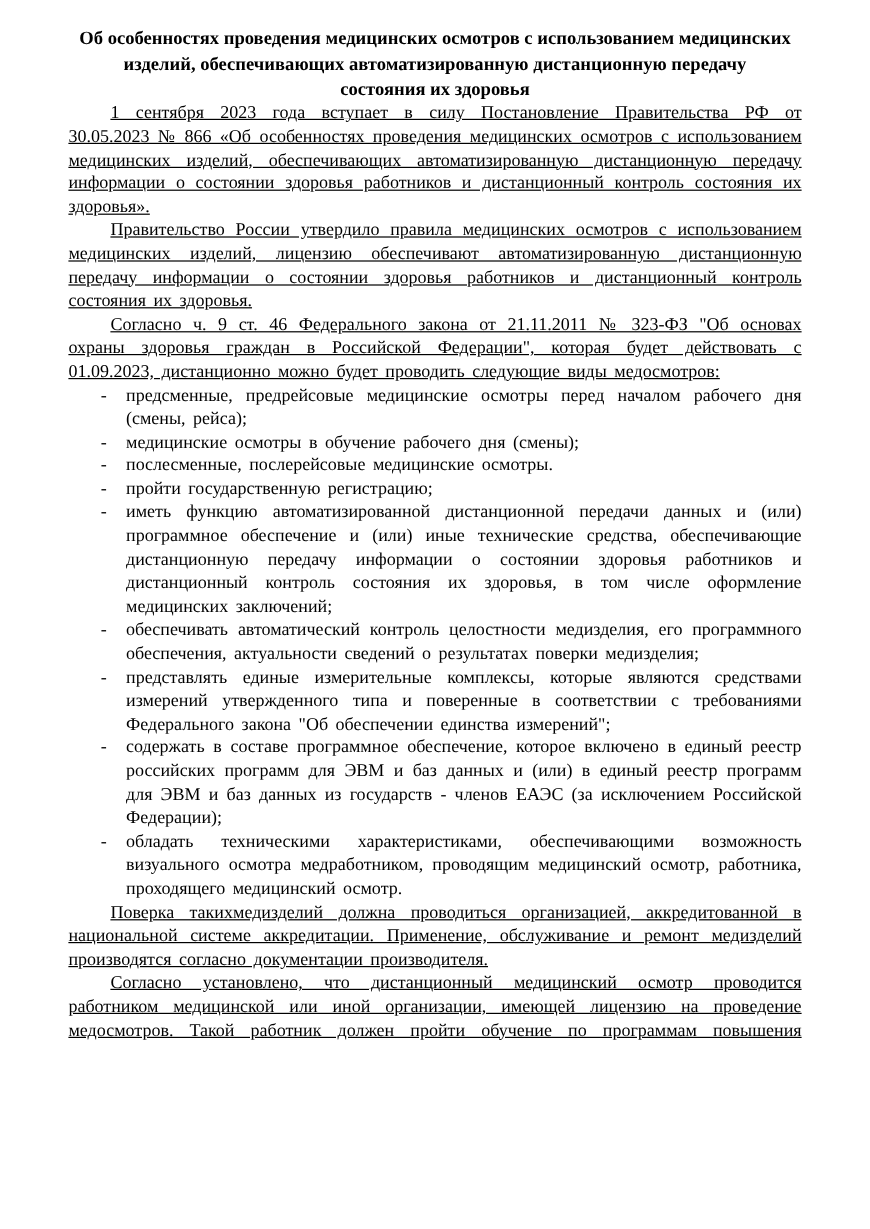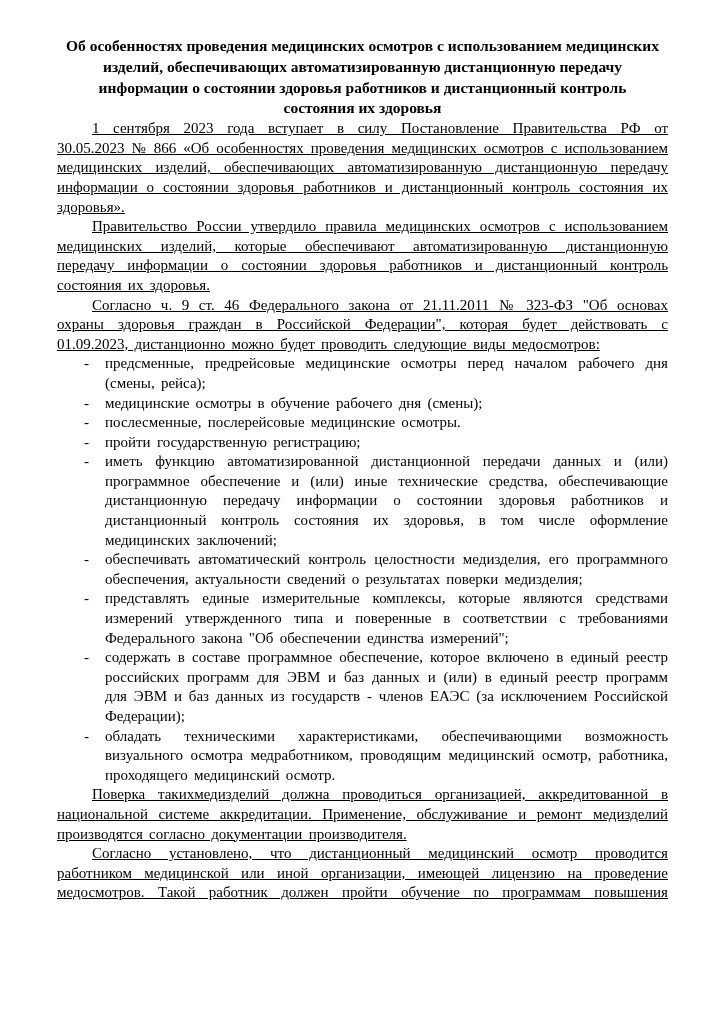--- a/index.html
+++ b/index.html
@@ -19,21 +19,21 @@
     width: 725px;
     height: 1024px;
     padding: 20px 57px 0 57px;
     background: #ffffff;
   }
   .title {
     text-align: center;
     font-weight: bold;
     font-size: 15.5px;
     line-height: 20.8px;
-    margin: 16px 0 0 0;
+    margin: 3px 0 0 0;
   }
   .title-line {
     white-space: nowrap;
   }
   .para {
     margin: 0;
     font-size: 15px;
     line-height: 19.6px;
     text-align: justify;
     text-indent: 35px;
@@ -63,27 +63,26 @@
   }
 </style>
 </head>
 <body>
 
 <div class="page">
 
   <div class="title">
     <div class="title-line">Об особенностях проведения медицинских осмотров с использованием медицинских</div>
     <div class="title-line">изделий, обеспечивающих автоматизированную дистанционную передачу</div>
-    <div class="title-line">информации о состоянии здоровья работников и дистанционный контроль</div>
     <div class="title-line">состояния их здоровья</div>
   </div>
 
   <p class="para">1 сентября 2023 года вступает в силу Постановление Правительства РФ от 30.05.2023 № 866 «Об особенностях проведения медицинских осмотров с использованием медицинских изделий, обеспечивающих автоматизированную дистанционную передачу информации о состоянии здоровья работников и дистанционный контроль состояния их здоровья».</p>
 
-  <p class="para">Правительство России утвердило правила медицинских осмотров с использованием медицинских изделий, которые обеспечивают автоматизированную дистанционную передачу информации о состоянии здоровья работников и дистанционный контроль состояния их здоровья.</p>
+  <p class="para">Правительство России утвердило правила медицинских осмотров с использованием медицинских изделий, лицензию обеспечивают автоматизированную дистанционную передачу информации о состоянии здоровья работников и дистанционный контроль состояния их здоровья.</p>
 
   <p class="para">Согласно ч. 9 ст. 46 Федерального закона от 21.11.2011 № 323-ФЗ "Об основах охраны здоровья граждан в Российской Федерации", которая будет действовать с 01.09.2023, дистанционно можно будет проводить следующие виды медосмотров:</p>
 
   <div class="list">
     <div class="list-item">
       <span class="marker">-</span>
       <span>предсменные, предрейсовые медицинские осмотры перед началом рабочего дня (смены, рейса);</span>
     </div>
     <div class="list-item">
       <span class="marker">-</span>

